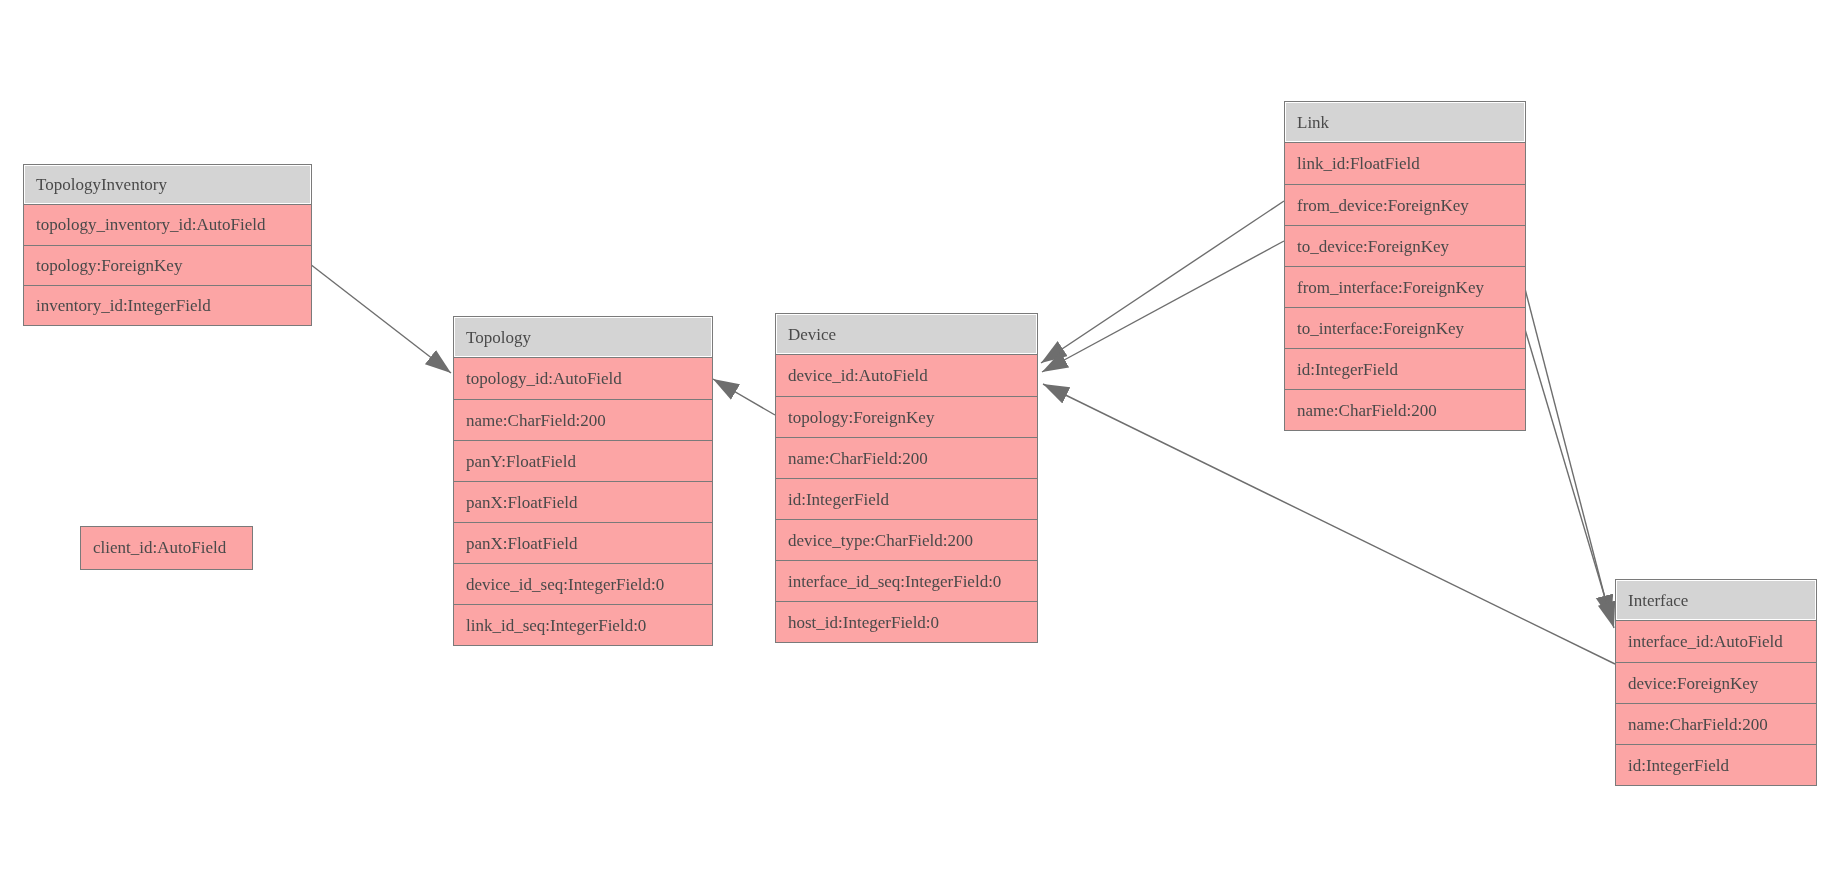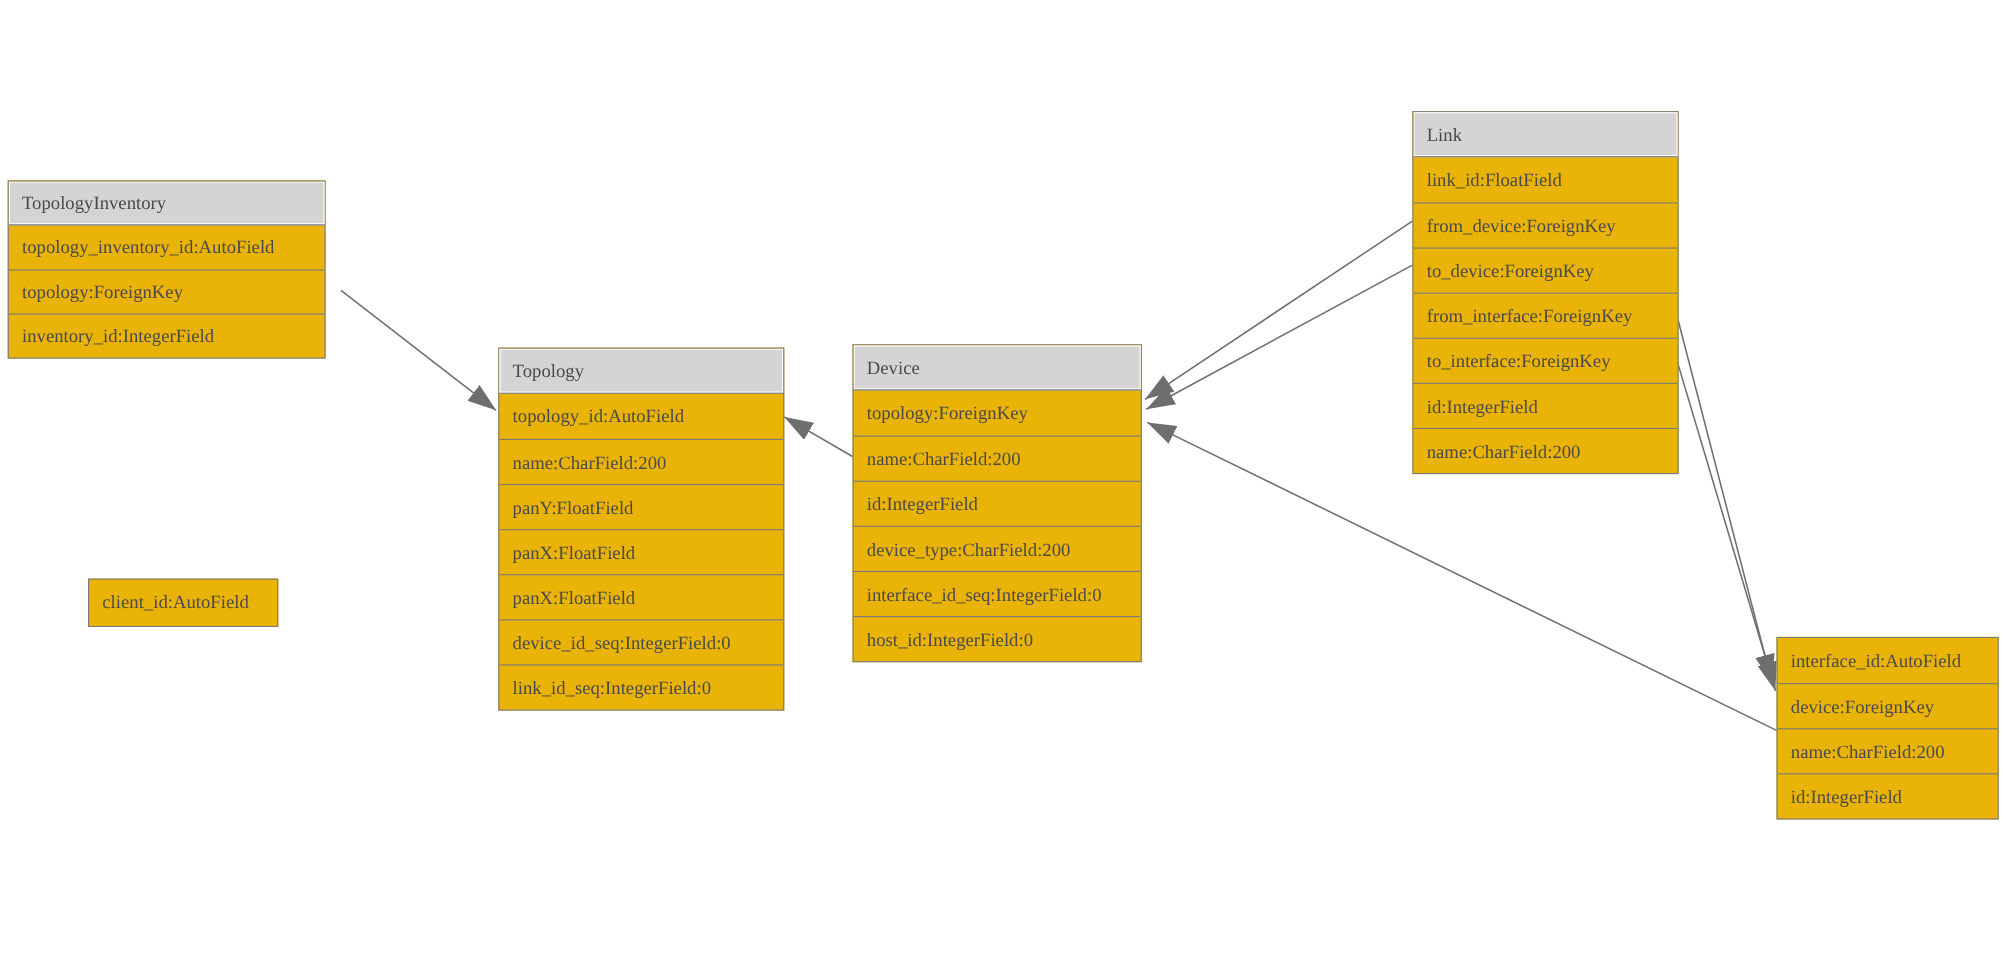--- a/index.html
+++ b/index.html
@@ -6,21 +6,21 @@
   .canvas{
     position:relative;
     width:1824px;height:874px;
     background:var(--bg,#ffffff);
     font-family:"Liberation Serif","DejaVu Serif",serif;
     overflow:hidden;
   }
   svg.edges{position:absolute;left:0;top:0;pointer-events:none;}
   .entity{
     position:absolute;
-    background:#eab308;
+    background:#fca5a5;
     border:1px solid var(--border,#7a7a7a);
     box-sizing:content-box;
   }
   .entity-header{
     background:var(--header-bg,#d4d4d4);
     border-bottom:1px solid var(--border,#7a7a7a);
     box-shadow:inset 0 0 0 1px #ffffff;
   }
   .entity-header,.entity-row{
     height:41px;line-height:41px;
@@ -47,21 +47,21 @@
     </defs>
     <line x1="310" y1="264" x2="451" y2="373" stroke="#6e6e6e" stroke-width="1.4" marker-end="url(#arrow)"></line>
     <line x1="775" y1="415" x2="713" y2="379" stroke="#6e6e6e" stroke-width="1.4" marker-end="url(#arrow)"></line>
     <line x1="1284" y1="201" x2="1041" y2="363" stroke="#6e6e6e" stroke-width="1.4" marker-end="url(#arrow)"></line>
     <line x1="1284" y1="241" x2="1042" y2="372" stroke="#6e6e6e" stroke-width="1.4" marker-end="url(#arrow)"></line>
     <line x1="1524" y1="285" x2="1611" y2="621" stroke="#6e6e6e" stroke-width="1.4" marker-end="url(#arrow)"></line>
     <line x1="1524" y1="326" x2="1614" y2="628" stroke="#6e6e6e" stroke-width="1.4" marker-end="url(#arrow)"></line>
     <line x1="1615" y1="664" x2="1043" y2="384" stroke="#6e6e6e" stroke-width="1.4" marker-end="url(#arrow)"></line>
   </svg>
 
-  <div class="entity rows-40" style="left:7px;top:164px;width:287px">
+  <div class="entity rows-40" style="left:23px;top:164px;width:287px">
     <div class="entity-header">TopologyInventory</div>
     <div class="entity-row">topology_inventory_id:AutoField</div>
     <div class="entity-row">topology:ForeignKey</div>
     <div class="entity-row">inventory_id:IntegerField</div>
   </div>
 
   <div class="entity" style="left:453px;top:316px;width:258px">
     <div class="entity-header">Topology</div>
     <div class="entity-row">topology_id:AutoField</div>
     <div class="entity-row">name:CharField:200</div>
@@ -71,39 +71,41 @@
     <div class="entity-row">device_id_seq:IntegerField:0</div>
     <div class="entity-row">link_id_seq:IntegerField:0</div>
   </div>
 
   <div class="entity rows-42" style="left:80px;top:526px;width:171px">
     <div class="entity-row">client_id:AutoField</div>
   </div>
 
   <div class="entity" style="left:775px;top:313px;width:261px">
     <div class="entity-header">Device</div>
+    <div class="entity-row">device_id:AutoField</div>
     <div class="entity-row">topology:ForeignKey</div>
     <div class="entity-row">name:CharField:200</div>
     <div class="entity-row">id:IntegerField</div>
     <div class="entity-row">device_type:CharField:200</div>
     <div class="entity-row">interface_id_seq:IntegerField:0</div>
     <div class="entity-row">host_id:IntegerField:0</div>
   </div>
 
   <div class="entity" style="left:1284px;top:101px;width:240px">
     <div class="entity-header">Link</div>
     <div class="entity-row">link_id:FloatField</div>
     <div class="entity-row">from_device:ForeignKey</div>
     <div class="entity-row">to_device:ForeignKey</div>
     <div class="entity-row">from_interface:ForeignKey</div>
     <div class="entity-row">to_interface:ForeignKey</div>
     <div class="entity-row">id:IntegerField</div>
     <div class="entity-row">name:CharField:200</div>
   </div>
 
   <div class="entity" style="left:1615px;top:579px;width:200px">
+    <div class="entity-header">Interface</div>
     <div class="entity-row">interface_id:AutoField</div>
     <div class="entity-row">device:ForeignKey</div>
     <div class="entity-row">name:CharField:200</div>
     <div class="entity-row">id:IntegerField</div>
   </div>
 
 </div>
 
 </body></html>

